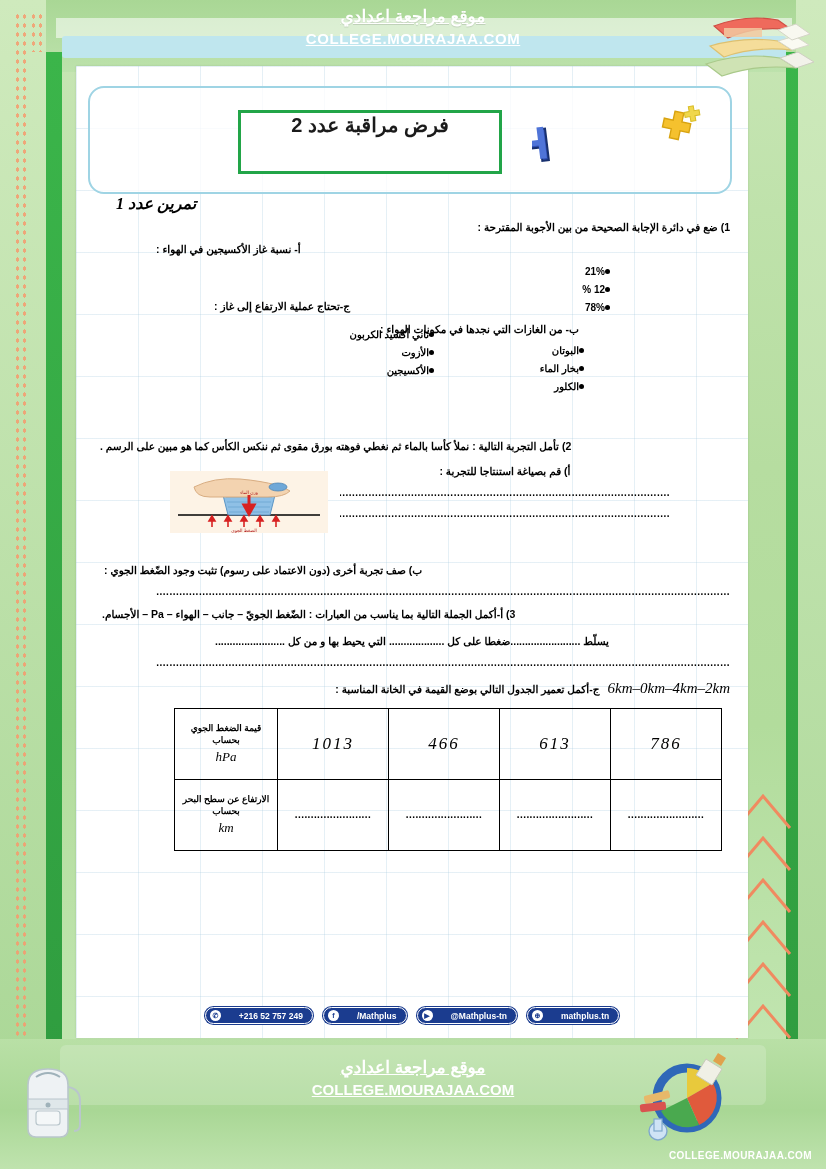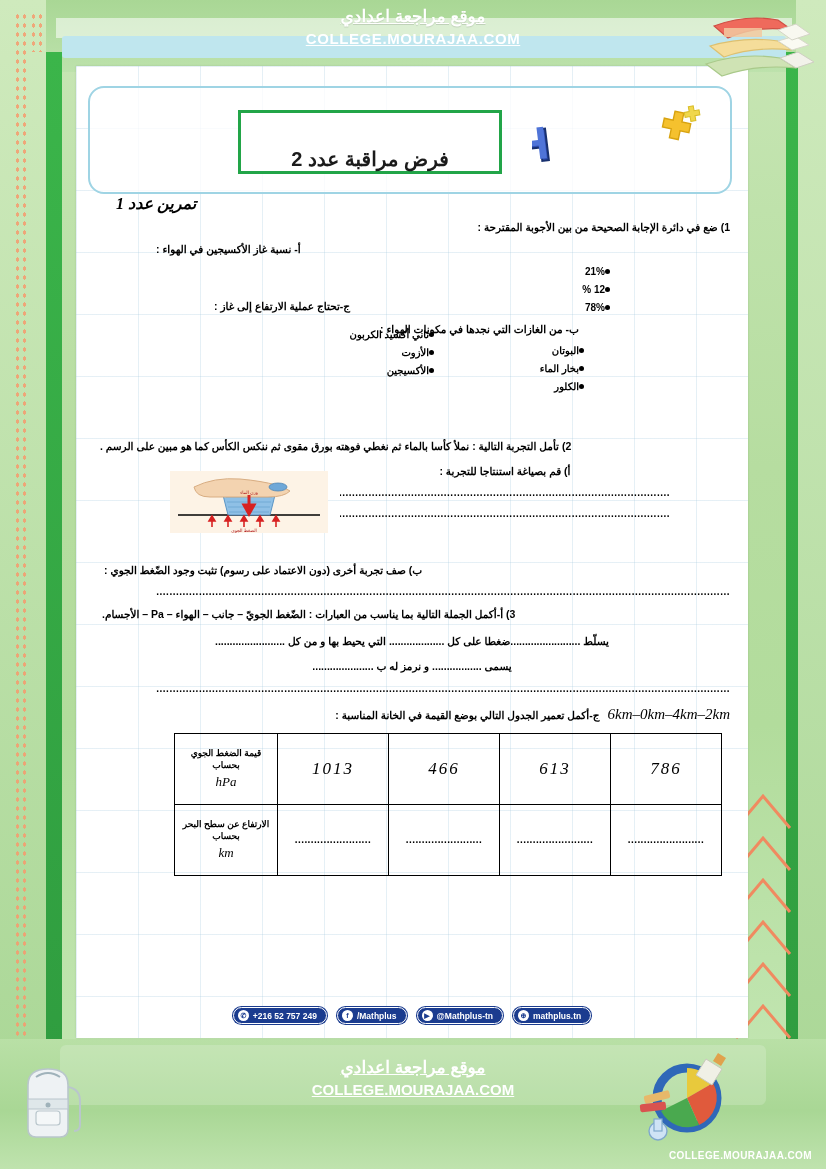--- a/index.html
+++ b/index.html
@@ -92,21 +92,21 @@
   .hdr-card{
     position:absolute;left:12px;top:20px;width:640px;height:104px;
     border:2px solid #9fd4e4;border-radius:16px;background:rgba(255,255,255,.75);
   }
   .logo{
     position:absolute;right:18px;top:10px;width:180px;height:86px;
   }
   .title-box{
     position:absolute;left:148px;top:22px;width:258px;height:58px;
     border:3px solid #22a548;background:#fff;
-    display:flex;align-items:flex-end;justify-content:center;
+    display:flex;align-items:flex-start;justify-content:center;
   }
   .title-box .t{
     font-size:20px;font-weight:bold;color:#1b1b1b;direction:rtl;
   }
 
   
   .content{
     position:absolute;left:18px;right:18px;top:128px;bottom:60px;
     direction:rtl;color:#000;
   }
@@ -180,21 +180,21 @@
   }
   td.blank{font-size:10px;font-weight:bold;letter-spacing:.4px;}
 
   
   .badges{
     position:absolute;left:0;right:0;bottom:14px;
     display:flex;justify-content:center;align-items:center;gap:10px;
     direction:ltr;
   }
   .badge{
-    display:flex;align-items:center;gap:4px;
+    display:flex;align-items:center;gap:18px;
     background:#1b3c8f;color:#fff;border-radius:10px;
     padding:2px 9px 2px 4px;font-size:8.5px;font-weight:bold;
     border:1px solid #ffffff;
     box-shadow:0 0 0 1px #1b3c8f;
     white-space:nowrap;
   }
   .badge .ic{
     width:11px;height:11px;border-radius:50%;background:#fff;color:#1b3c8f;
     display:flex;align-items:center;justify-content:center;
     font-size:7px;font-weight:bold;flex:0 0 auto;
@@ -417,23 +417,20 @@
 
       <p class="ln q2b">ب) صف تجربة أخرى (دون الاعتماد على رسوم) تثبت وجود الضّغط الجوي  :</p>
       <div class="dots dots-full">...............................................................................................................................................................................</div>
 
       <p class="ln q3">3) أ-أكمل الجملة التالية بما يناسب من العبارات :  الضّغط الجويّ – جانب – الهواء – Pa – الأجسام.</p>
 
       <p class="ln q3-line">
         <span>يسلّط </span><span>........................</span><span>ضغطا على كل </span><span>...................</span><span> التي يحيط بها و من كل </span><span>........................</span>
       </p>
 
-      <p class="ln q3-line2">
-        <span>يسمى </span><span>.................</span><span> و نرمز له ب </span><span>.....................</span>
-      </p>
 
       <div class="dots hr-dots">...............................................................................................................................................................................</div>
 
       <div class="q3c">
         <span class="hand">6km–0km–4km–2km</span>
         <span class="ln">ج-أكمل تعمير الجدول التالي بوضع القيمة في الخانة المناسبة :</span>
       </div>
 
       <table class="tbl">
         <tbody>

